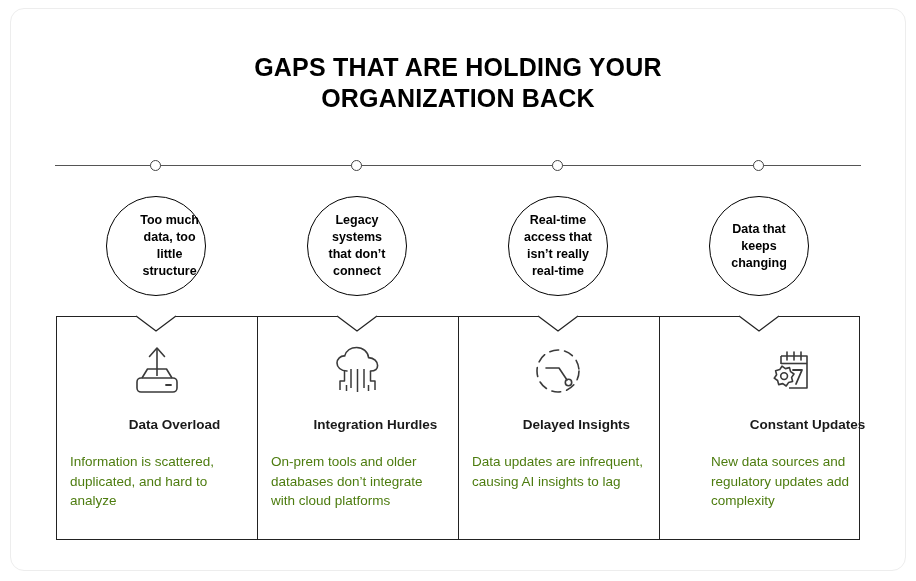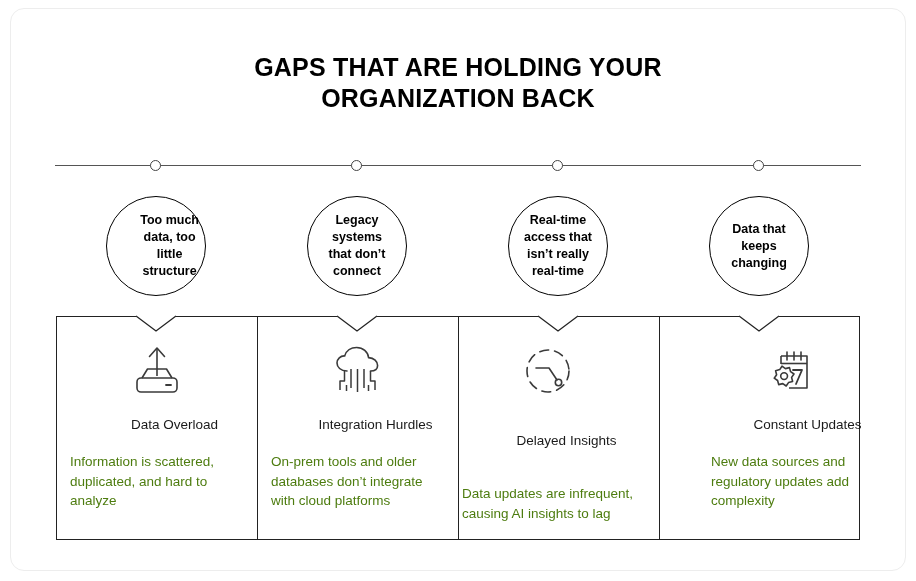--- a/index.html
+++ b/index.html
@@ -148,21 +148,21 @@
   .panel-icon {
     margin-top: 28px;
     height: 56px;
     display: flex;
     align-items: center;
     justify-content: center;
   }
   .panel-title {
     margin-top: 16px;
     font-size: 13.5px;
-    font-weight: 400;
+    font-weight: 700;
     color: #1a1a1a;
     text-align: left;
     line-height: 18px;
     margin-left: 36px;
   }
   .panel-desc {
     margin-top: 18px;
     font-size: 13.5px;
     font-weight: 400;
     color: #4d7c0f;
@@ -280,21 +280,21 @@
           <path d="M15.5 27 L15.5 37 L11 37 L11 46" fill="none" stroke="#3a3a3a" stroke-width="1.5" stroke-linejoin="round"></path>
           <path d="M41.5 27 L41.5 37 L46 37 L46 46" fill="none" stroke="#3a3a3a" stroke-width="1.5" stroke-linejoin="round"></path>
           <path d="M17.5 41 L17.5 47" fill="none" stroke="#3a3a3a" stroke-width="1.5"></path>
           <path d="M39.5 41 L39.5 47" fill="none" stroke="#3a3a3a" stroke-width="1.5"></path>
         </svg>
       </div>
       <div class="panel-title">Integration Hurdles</div>
       <div class="panel-desc">On-prem tools and older databases don’t integrate with cloud platforms</div>
     </div>
 
-    <div class="panel" style="left:392px;gap:16px;">
+    <div class="panel" style="left:402px;">
       <div class="panel-icon">
         <svg width="58" height="56" viewBox="0 0 58 56">
           <circle cx="28" cy="27" r="21" fill="none" stroke="#3a3a3a" stroke-width="1.6" stroke-dasharray="9 6" stroke-linecap="round"></circle>
           <path d="M16 24 L29 24 L37 36" fill="none" stroke="#3a3a3a" stroke-width="1.6" stroke-linejoin="round" stroke-linecap="round"></path>
           <circle cx="38.5" cy="38.5" r="3.2" fill="none" stroke="#3a3a3a" stroke-width="1.6"></circle>
         </svg>
       </div>
       <div class="panel-title">Delayed Insights</div>
       <div class="panel-desc">Data updates are infrequent, causing AI insights to lag</div>
     </div>

